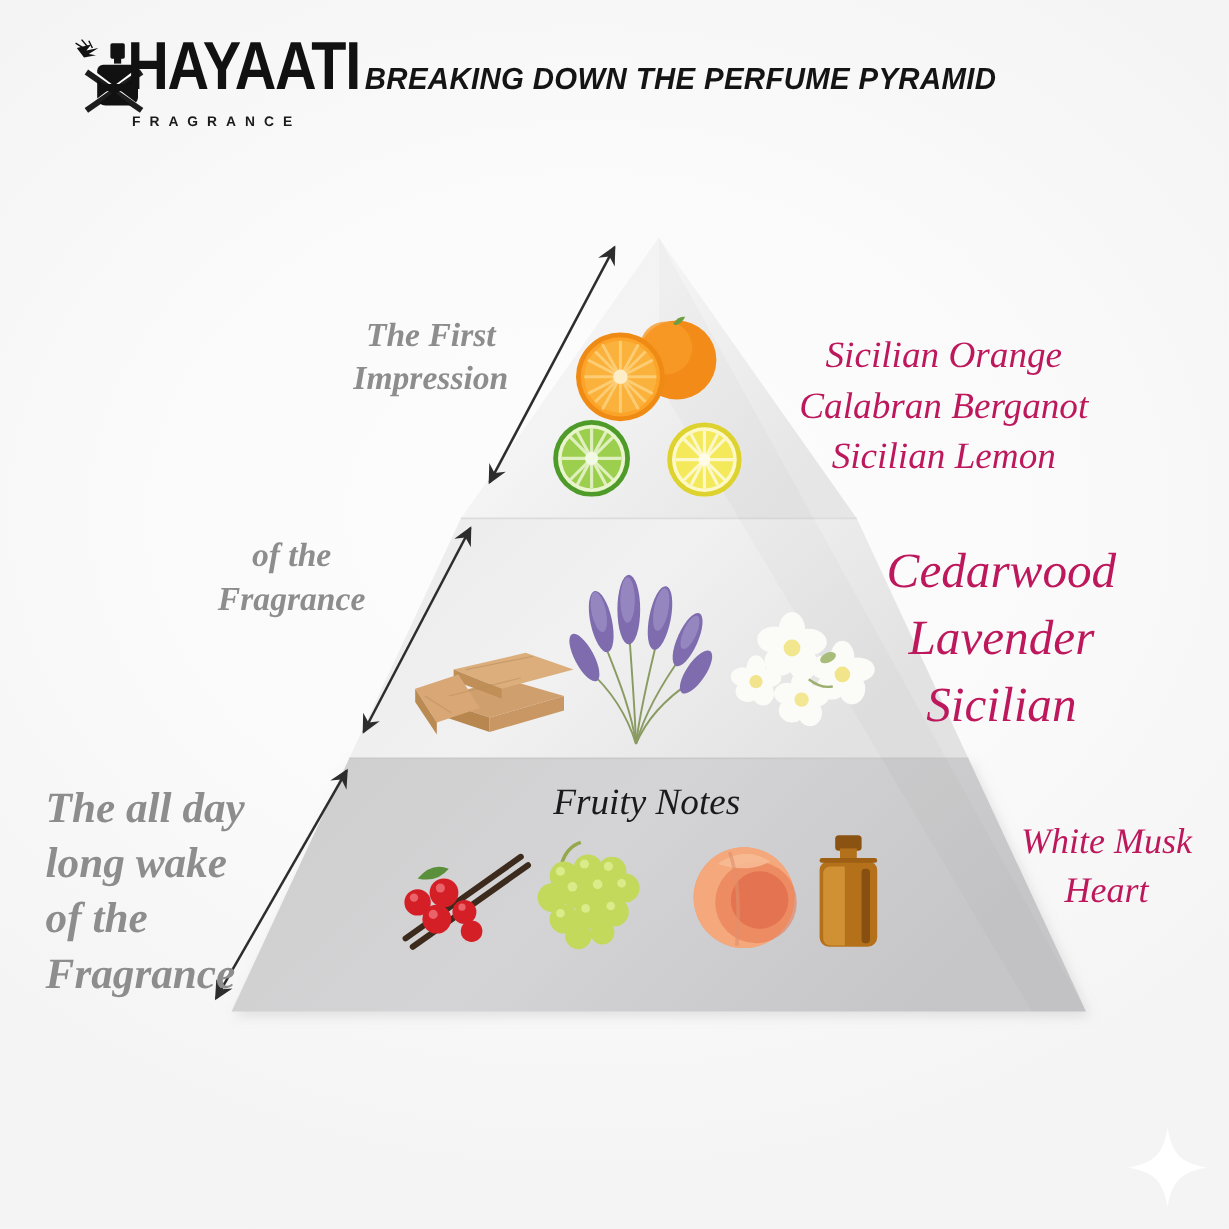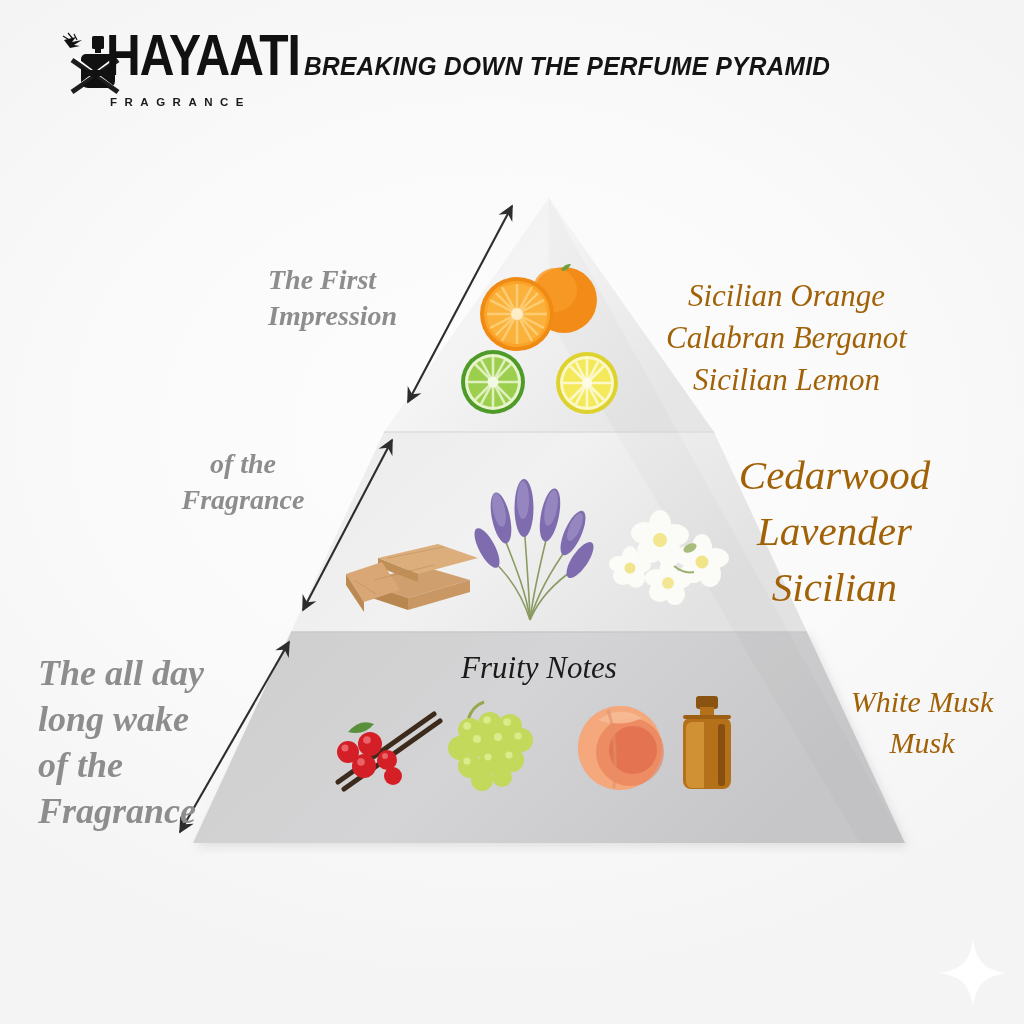--- a/index.html
+++ b/index.html
@@ -67,29 +67,29 @@
   
   #base-media { left:330px; top:690px; width:420px; height:110px; }
 
   
   .left-label {
     position:absolute;
     font-family:"Liberation Serif", serif;
     font-style:italic; font-weight:700;
     color:#8d8d8d; line-height:1.28;
   }
-  #label-top      { left:268px; top:262px; width:182px; font-size:28px; }
+  #label-top      { left:268px; top:262px; width:182px; font-size:28px; text-align:center; }
   #label-heart    { left:158px; top:446px; width:170px; font-size:28px; text-align:center; }
   #label-base     { left:38px;  top:650px; width:185px; font-size:36px; text-align:left; }
 
   .right-notes {
     position:absolute;
     font-family:"Liberation Serif", serif;
     font-style:italic; font-weight:400;
-    color:#a16207; line-height:1.36;
+    color:#be185d; line-height:1.36;
     text-align:center;
   }
   #notes-top   { left:614px; top:275px; width:345px; font-size:31px; }
   #notes-heart { left:712px; top:448px; width:245px; font-size:41px; }
   #notes-base  { left:824px; top:682px; width:196px; font-size:30px; }
 
   #fruity-notes-label {
     position:absolute; left:424px; top:650px; width:230px;
     text-align:center;
     font-family:"Liberation Serif", serif;
@@ -420,21 +420,21 @@
   </div>
 
   <div id="notes-heart" class="right-notes">
     <div>Cedarwood</div>
     <div>Lavender</div>
     <div>Sicilian</div>
   </div>
 
   <div id="notes-base" class="right-notes">
     <div>White Musk</div>
-    <div>Musk</div>
+    <div>Heart</div>
   </div>
 
   <div id="fruity-notes-label">Fruity Notes</div>
 </div>
 
 <div id="watermark">
   <svg width="70" height="70" viewBox="0 0 70 70">
     <path d="M35 2 C39 24 46 31 68 35 C46 39 39 46 35 68 C31 46 24 39 2 35 C24 31 31 24 35 2z" fill="#ffffff" opacity=".92"></path>
   </svg>
 </div>

